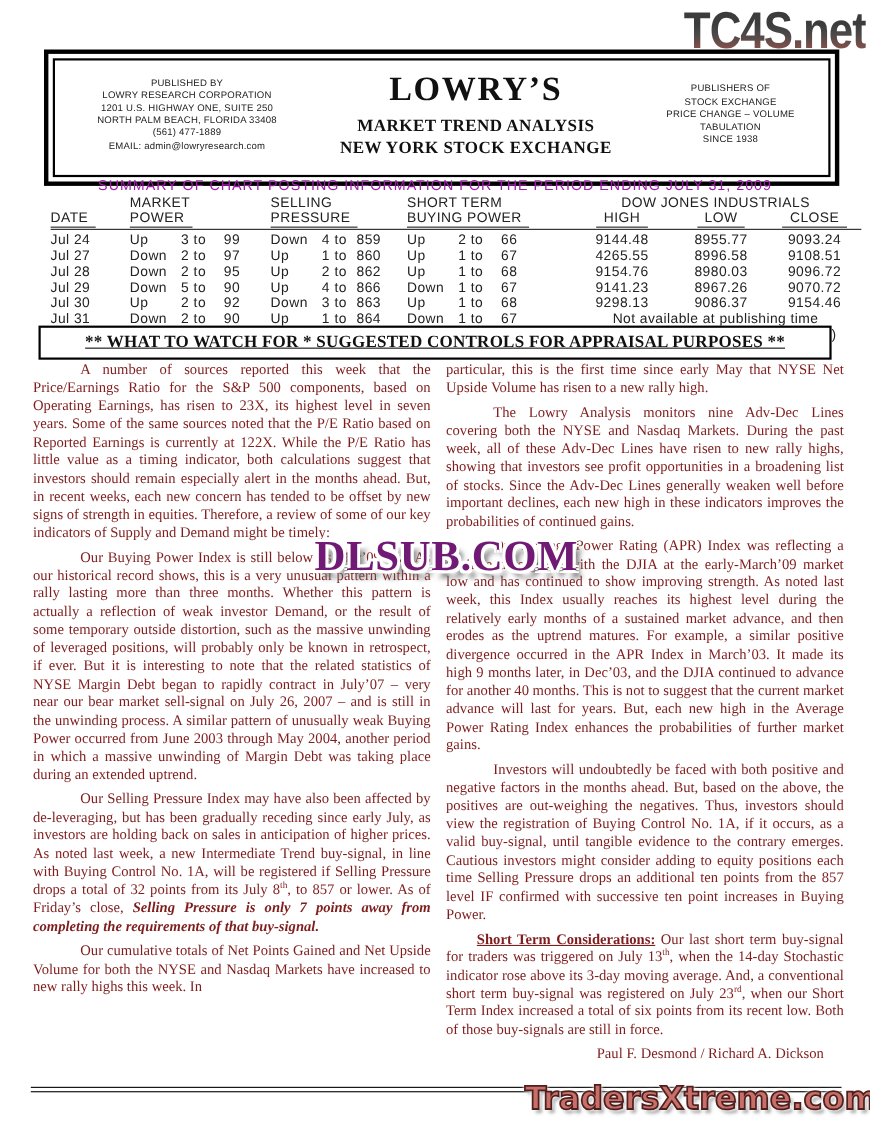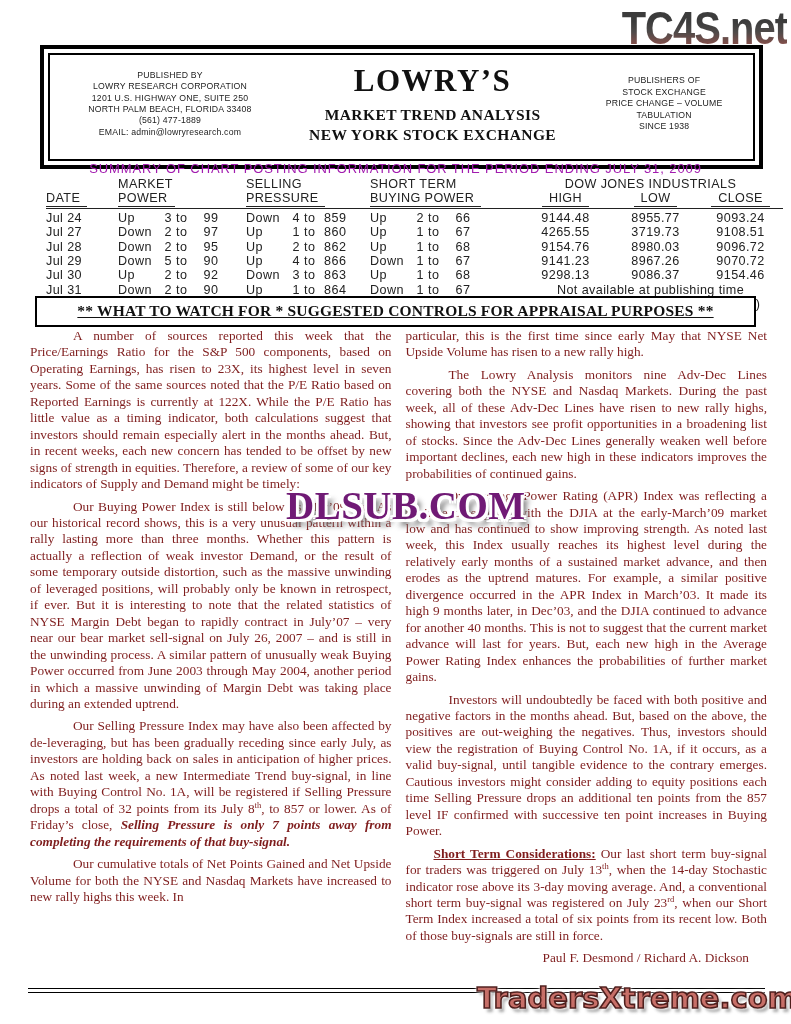--- a/index.html
+++ b/index.html
@@ -162,21 +162,21 @@
         <span class="sep">to</span>
         <span class="lvl">860</span>
       </div>
     <div class="c4 mv">
         <span class="dir">Up</span>
         <span class="pts">1</span>
         <span class="sep">to</span>
         <span class="lvl">67</span>
       </div>
     <div class="c5 hl">4265.55</div>
-    <div class="c6 hl">3719.73</div>
+    <div class="c6 hl">8996.58</div>
     <div class="c7 hl">9108.51</div>
 
     <div class="c1">Jul 28</div>
     <div class="c2 mv">
         <span class="dir">Down</span>
         <span class="pts">2</span>
         <span class="sep">to</span>
         <span class="lvl">95</span>
       </div>
     <div class="c3 mv">

